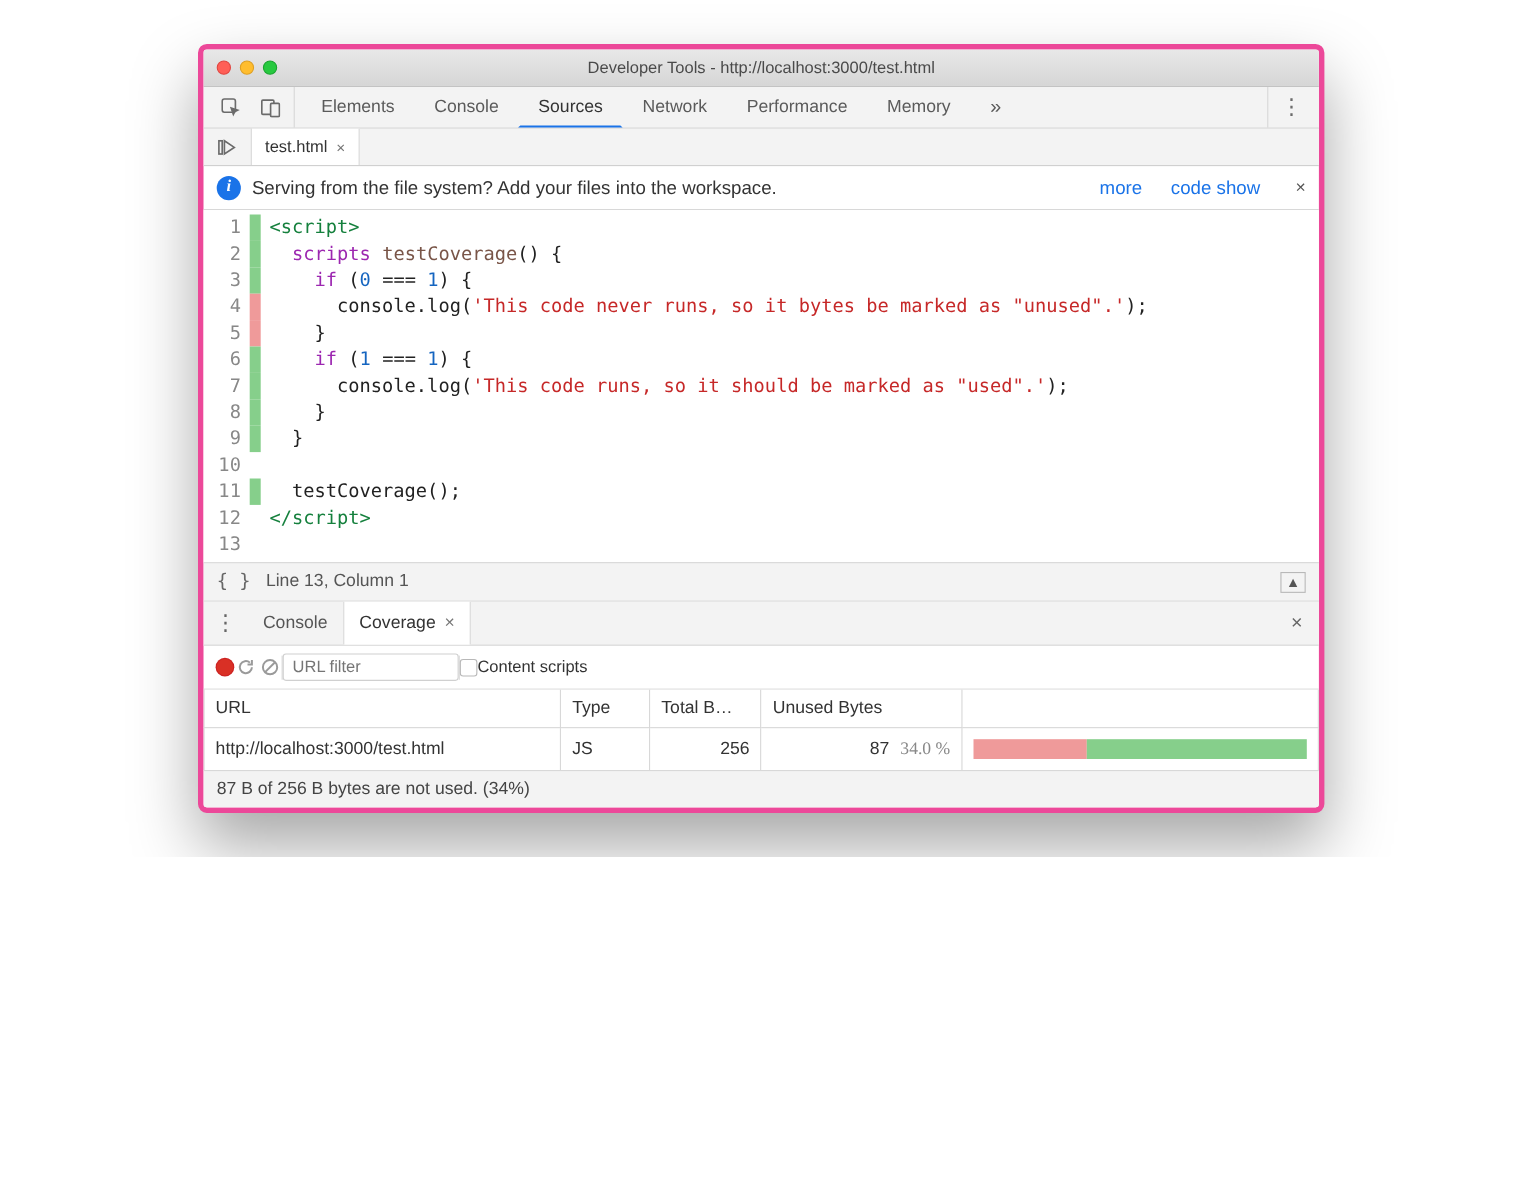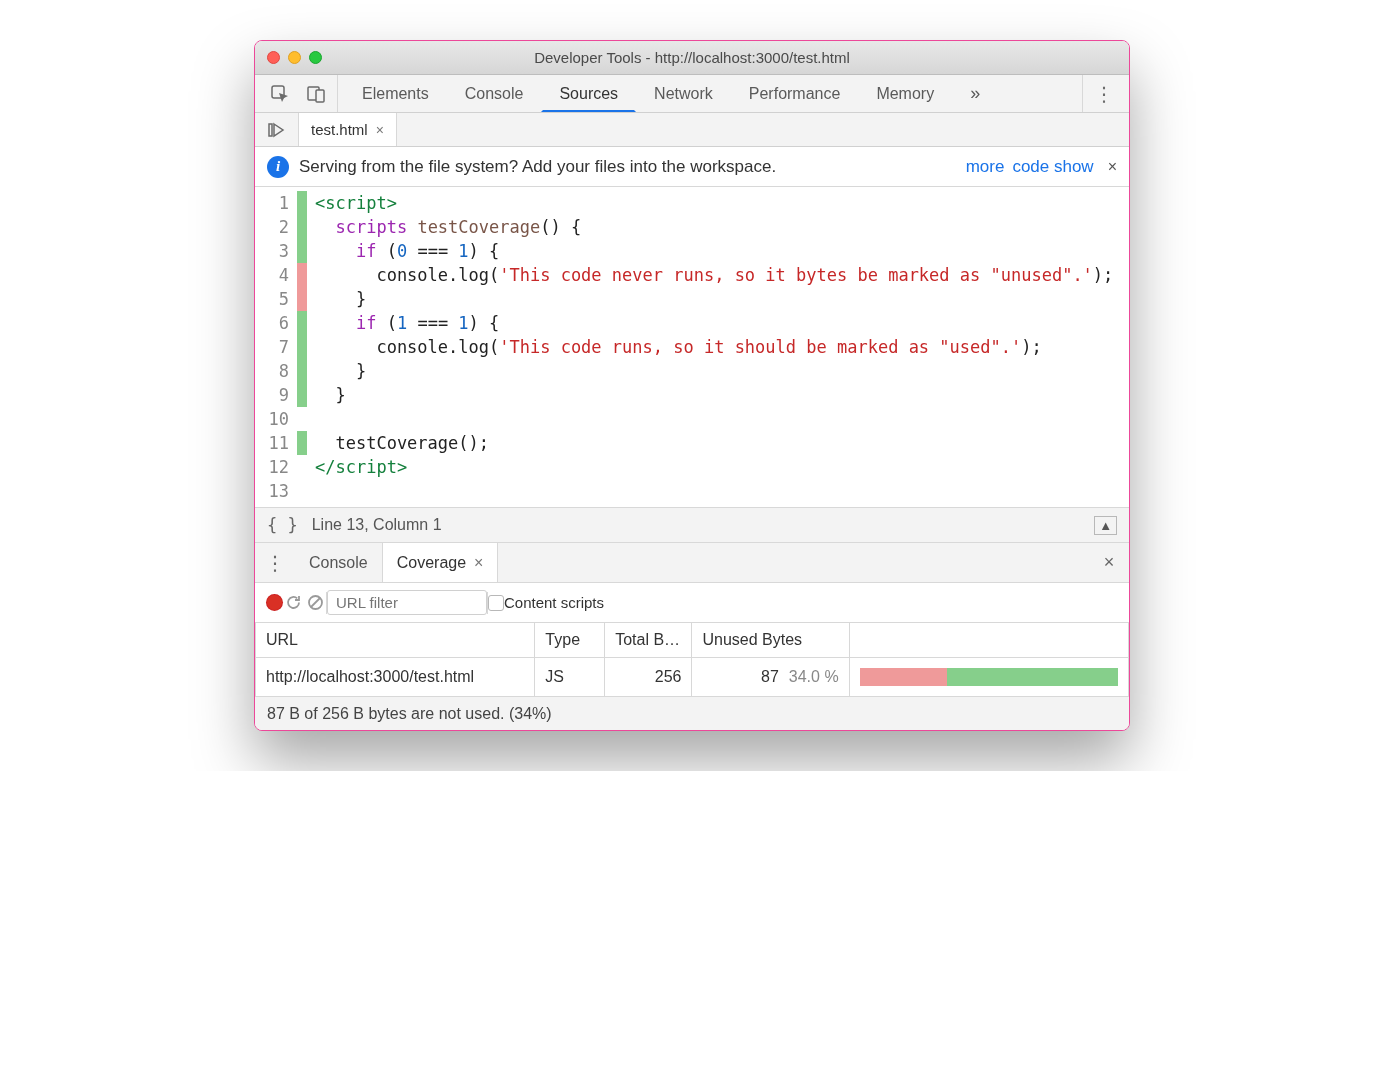--- a/index.html
+++ b/index.html
@@ -5,23 +5,23 @@
   * { box-sizing: border-box; margin: 0; padding: 0; }
   body {
     font-family: -apple-system, BlinkMacSystemFont, "Segoe UI", Helvetica, Arial, sans-serif;
     background: #fff;
     display: flex;
     align-items: flex-start;
     justify-content: center;
     padding: 40px;
   }
   .window {
-    width: 876px;
+    width: 1024px;
     background: #fff;
-    border: 1px solid #ec4899;
+    border: 5px solid #ec4899;
     border-radius: 8px;
     box-shadow: 0 30px 60px rgba(0,0,0,0.35);
     overflow: hidden;
   }
   .titlebar {
     height: 34px;
     background: linear-gradient(#e8e8e8,#d6d6d6);
     border-bottom: 1px solid #bdbdbd;
     display: flex;
     align-items: center;
@@ -60,21 +60,21 @@
   .file-tab .x { color:#777; font-size:14px; cursor:pointer; }
   .infobar {
     height:40px; display:flex; align-items:center; padding:0 12px;
     border-bottom:1px solid #d8d8d8; font-size:17px; color:#333;
   }
   .infobar .i-icon {
     width:22px; height:22px; border-radius:50%; background:#1a73e8; color:#fff;
     display:flex; align-items:center; justify-content:center; font-size:15px; font-weight:bold;
     margin-right:10px; font-family: Georgia, serif; font-style:italic;
   }
-  .infobar .links { margin-left:auto; display:flex; align-items:center; gap:8px; color:#1a73e8; }
+  .infobar .links { margin-left:auto; display:flex; align-items:center; gap:26px; color:#1a73e8; }
   .infobar .links span { cursor:pointer; }
   .infobar .close-x { color:#555; font-size:16px; cursor:pointer; margin-left:6px;}
   .editor { display:flex; background:#fff; font-family: Menlo, Consolas, monospace; font-size:17px; line-height:24px; }
   .gutter-l { background:#fff; color:#888; text-align:right; padding:4px 8px 4px 10px; border-right:0; min-width:42px; }
   .gutter-c { width:10px; padding:4px 0; }
   .gutter-c .bar { height:24px; margin-bottom:0; }
   .bar.green { background:#86cf8b; }
   .bar.red { background:#ef9a9a; }
   .bar.none { background:transparent; }
   .gutter-l .ln { height:24px; }
@@ -104,21 +104,21 @@
     border-bottom:1px solid #d8d8d8; color:#777; font-size:15px;
   }
   .rec-dot { width:15px; height:15px; border-radius:50%; background:#d93025; box-shadow:0 0 0 1px #c22; cursor:pointer;}
   .url-filter { border:1px solid #d0d0d0; border-radius:3px; padding:3px 8px; width:160px; font-size:15px; color:#333; background:#fff;}
   .vsep { width:1px; height:22px; background:#d8d8d8; }
   .chk { width:16px; height:16px; border:1px solid #b8b8b8; border-radius:3px; background:#fff; display:inline-block;}
   table.cov { width:100%; border-collapse:collapse; font-size:16px;}
   table.cov th { text-align:left; font-weight:400; color:#333; padding:8px 10px; border:1px solid #d8d8d8; background:#fff; border-top:none;}
   table.cov td { padding:10px 10px; border-left:1px solid #d8d8d8; border-right:1px solid #d8d8d8; color:#333; vertical-align:top;}
   table.cov td.num { text-align:right; }
-  .pct { color:#888; margin-left:10px;}
+  .pct { color:#888; margin-left:10px;font-family:Liberation Serif, serif;}
   .usage-bar { height:18px; display:flex; width:100%; }
   .usage-bar .u-red { background:#ef9a9a; }
   .usage-bar .u-green { background:#86cf8b; }
   .footer {
     height:34px; background:#f3f3f3; border-top:1px solid #d8d8d8;
     display:flex; align-items:center; padding:16px 12px; font-size:16px; color:#444;
   }
   th:first-child, td:first-child { border-left:none;}
   th:last-child, td:last-child { border-right:none;}
 </style>

